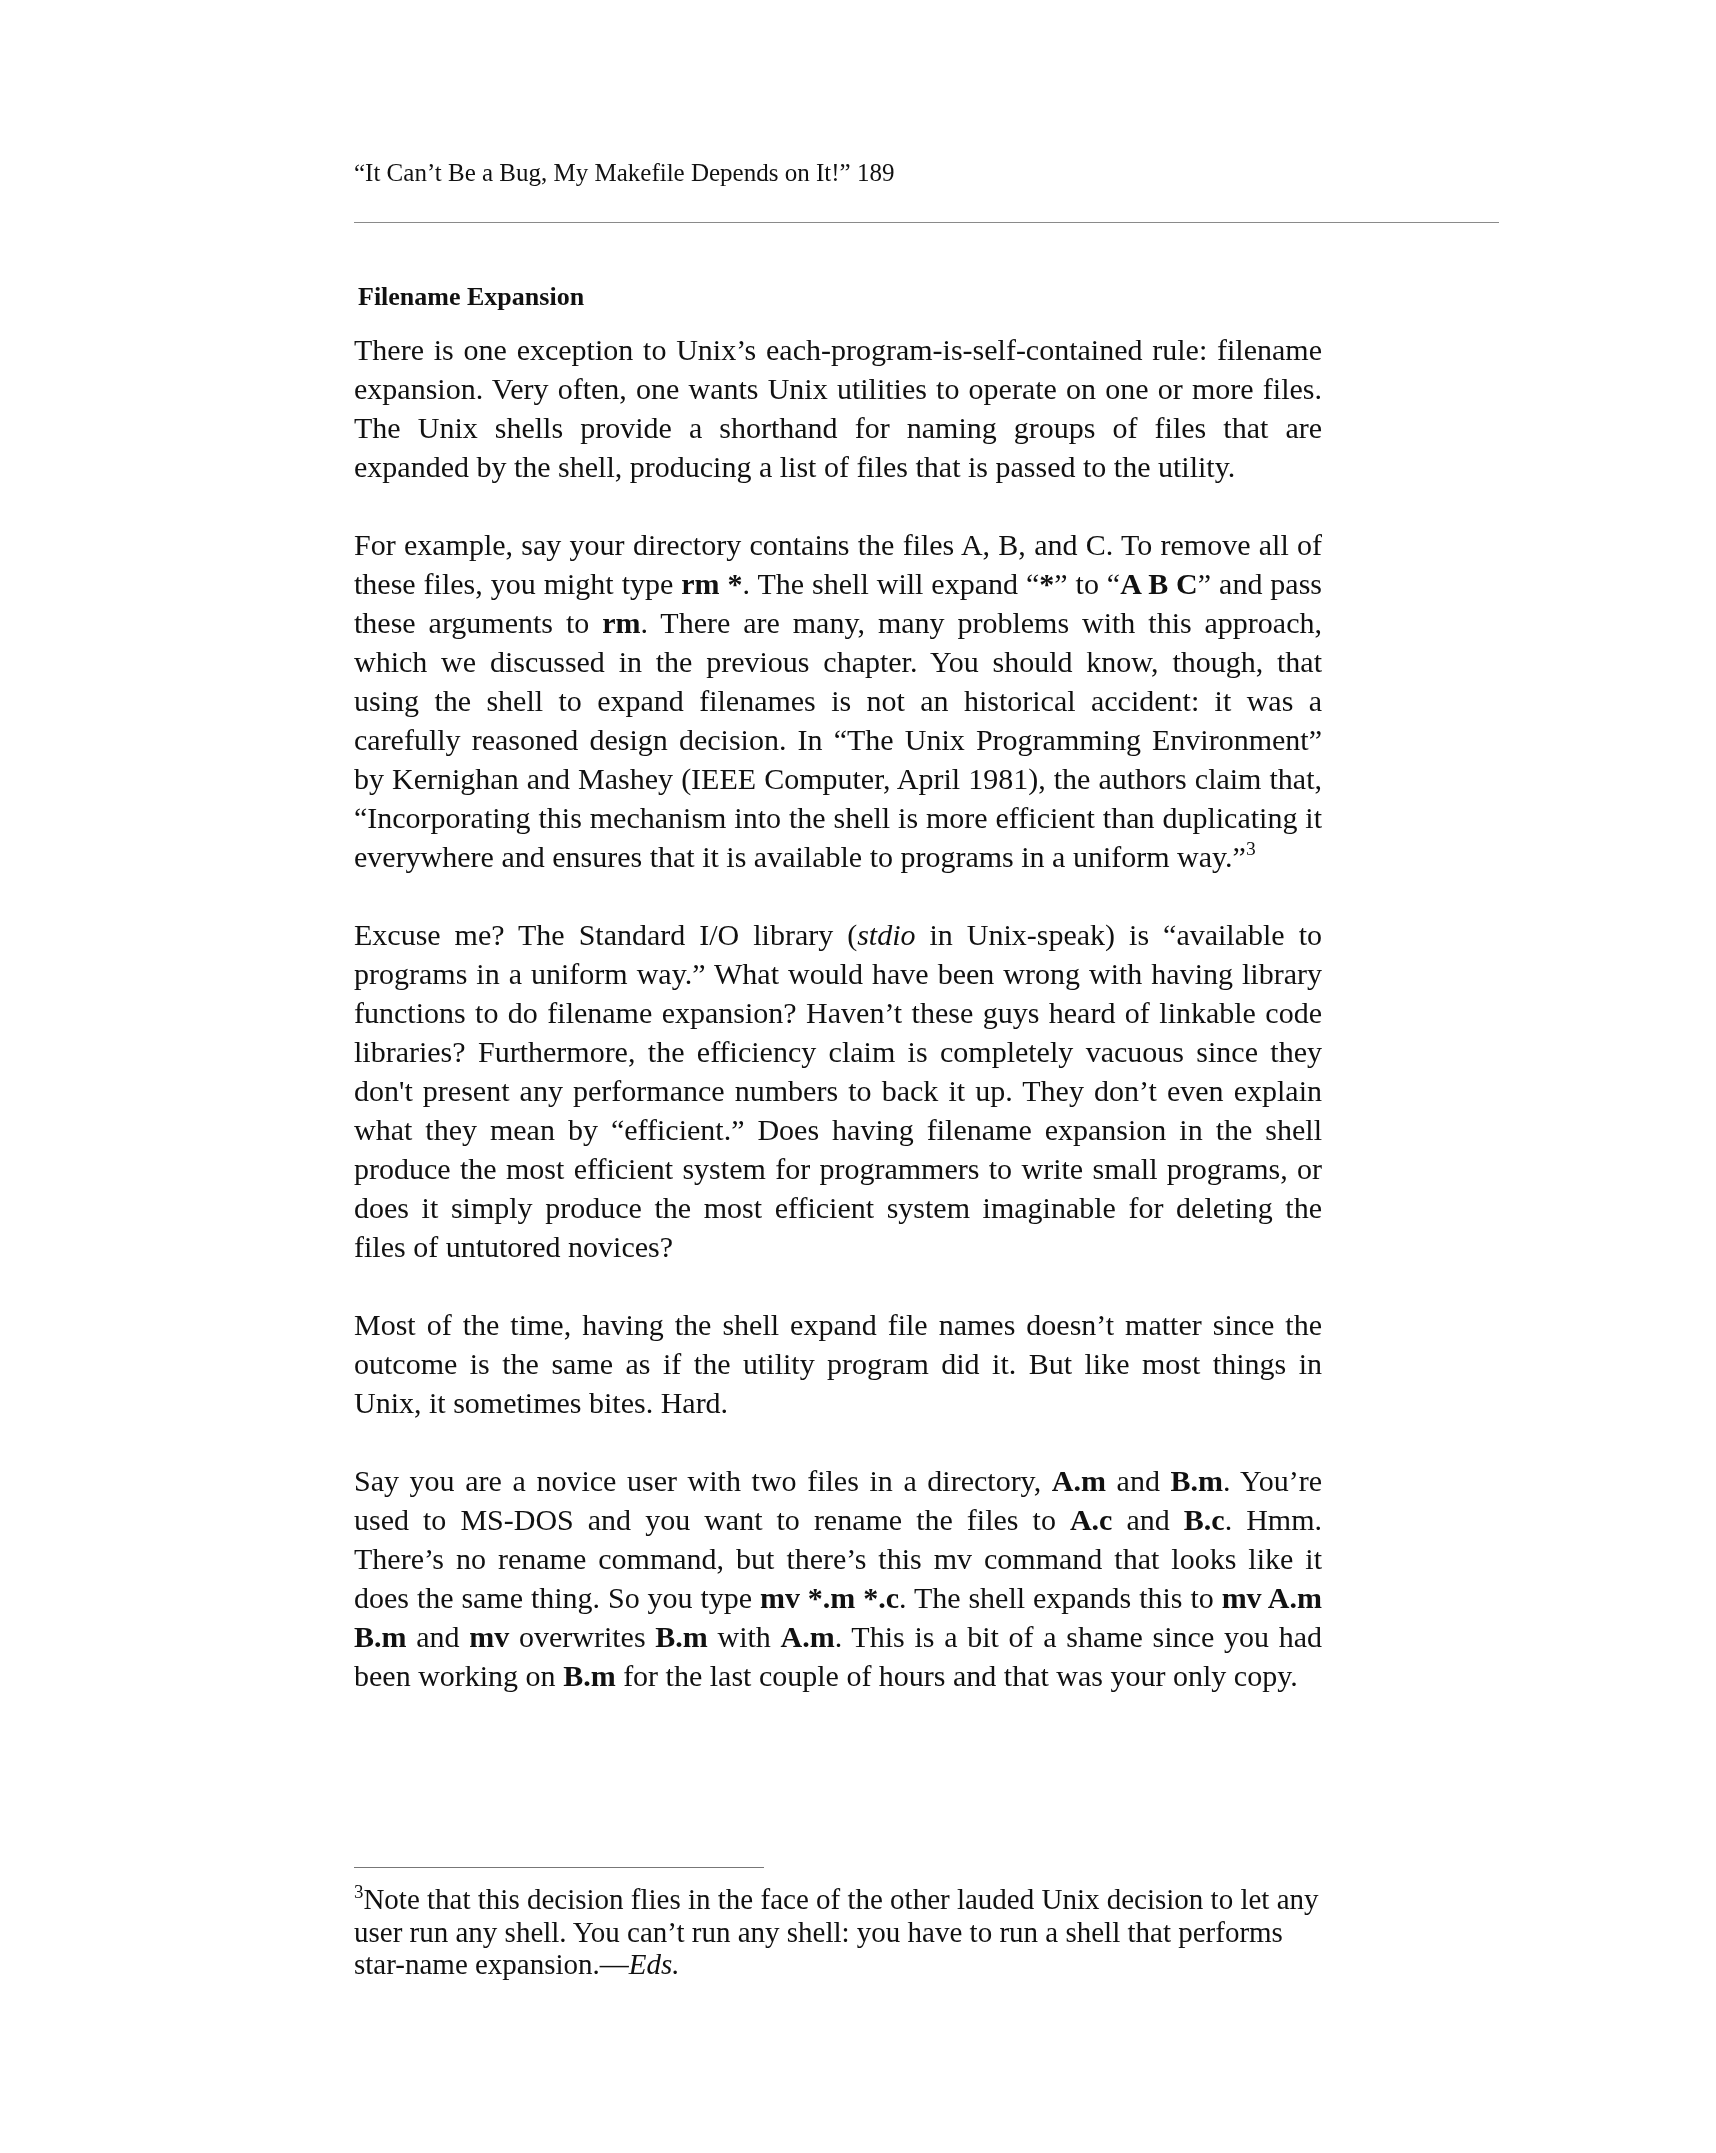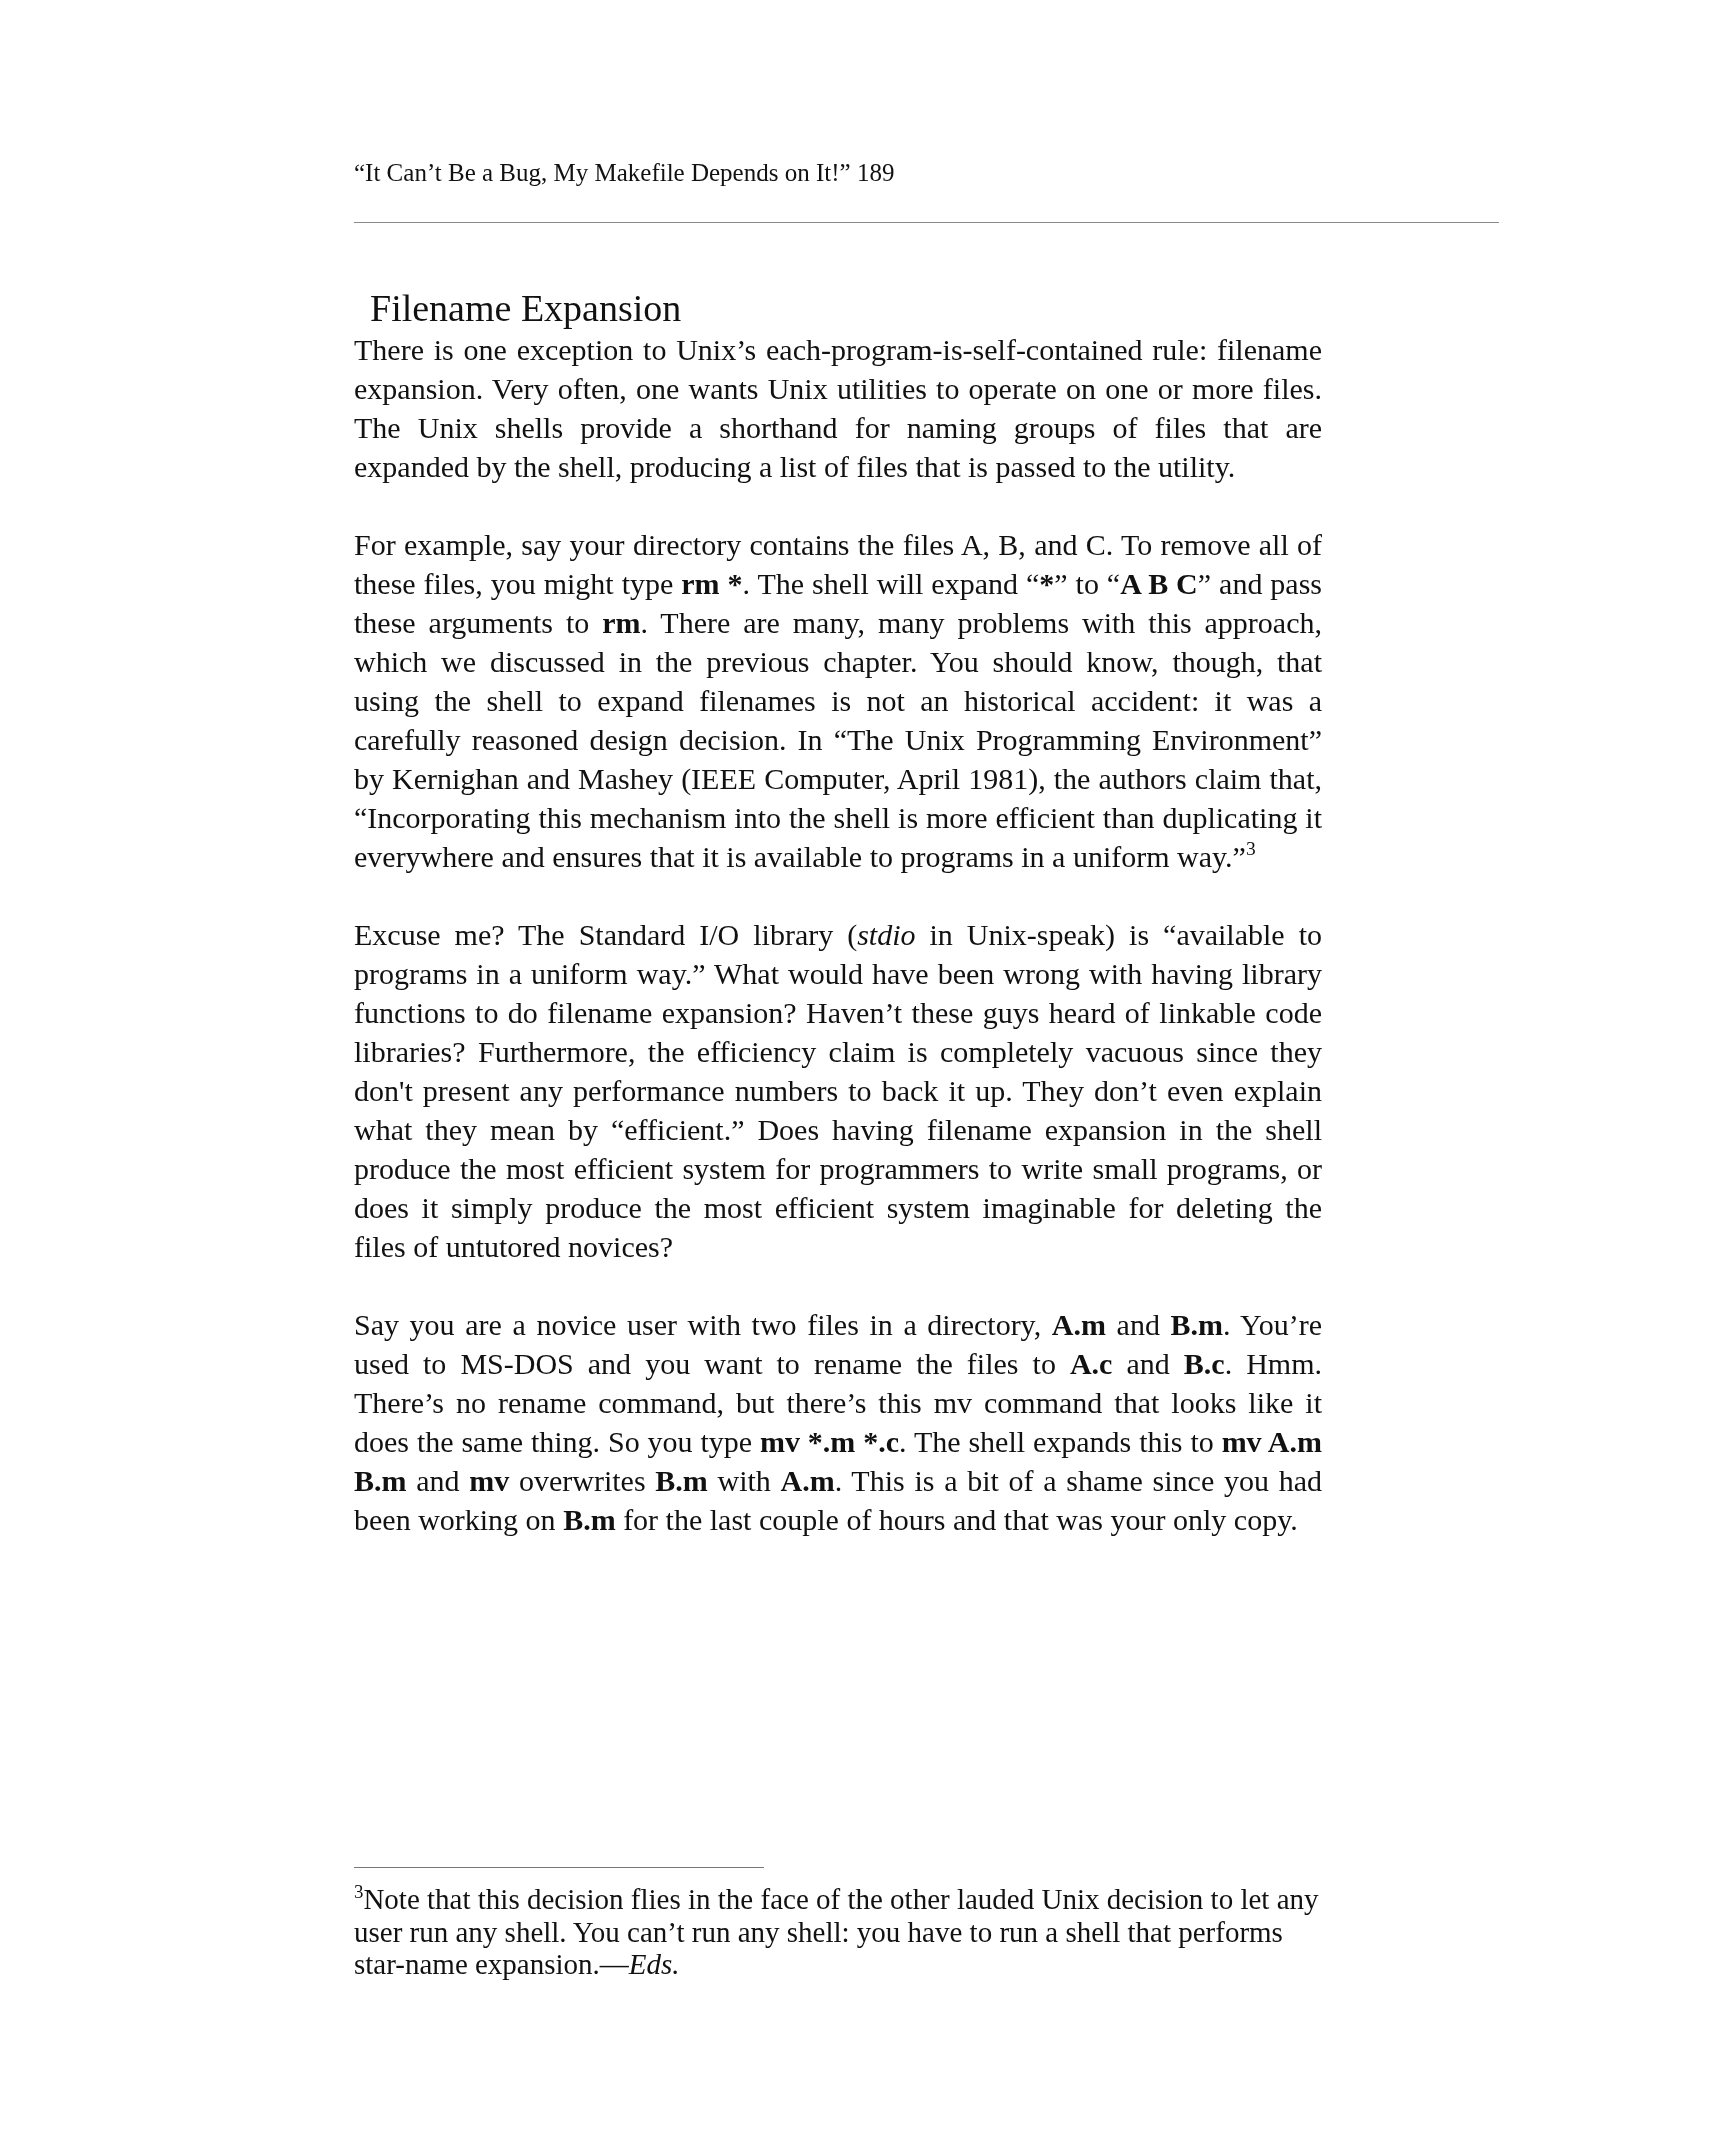--- a/index.html
+++ b/index.html
@@ -2,22 +2,22 @@
 <html><head>
 <meta charset="utf-8">
 <style>
   html, body { margin:0; padding:0; background:#ffffff; }
   body { width:1717px; height:2153px; position:relative; overflow:hidden;
          font-family:"Liberation Serif", serif; color:#111; }
   .running-head { position:absolute; left:354px; width:1145px; top:157px;
          font-size:25px; line-height:31px; }
   .head-rule { position:absolute; left:354px; width:1145px; top:222px; height:0;
          border-top:1.9px solid #8a8a8a; }
-  .section-title { position:absolute; left:354px; top:272px; font-size:38px;
-         font-weight:normal; line-height:41px; margin:16px; }
+  .section-title { position:absolute; left:354px; top:272px; font-size:26px;
+         font-weight:bold; line-height:41px; margin:4px; }
   .body-text { position:absolute; left:354px; top:330px; width:978px;
          font-size:30px; line-height:39px; text-align:justify; }
   .body-text p { margin:0 10px 39px 0; }
   .fn-rule { position:absolute; left:354px; top:1867px; width:410px; height:0;
          border-top:1.5px solid #777; }
   .footnote { position:absolute; left:354px; top:1883px; width:980px;
          font-size:29px; line-height:32.5px; }
   sup { font-size:0.65em; line-height:0; vertical-align:0.6em; }
   b { font-weight:bold; }
 </style>
@@ -26,18 +26,19 @@
 
 <div class="running-head">“It Can’t Be a Bug, My Makefile Depends on It!” 189</div>
 <div class="head-rule"></div>
 
 <h2 class="section-title">Filename Expansion</h2>
 
 <div class="body-text">
   <p><span>There is one exception to Unix’s each-program-is-self-contained rule: filename expansion. Very often, one wants Unix utilities to operate on one or more files. The Unix shells provide a shorthand for naming groups of files that are expanded by the shell, producing a list of files that is passed to the utility.</span></p>
   <p><span>For example, say your directory contains the files A, B, and C. To remove all of these files, you might type </span><b>rm *</b><span>. The shell will expand “</span><b>*</b><span>” to “</span><b>A B C</b><span>” and pass these arguments to </span><b>rm</b><span>. There are many, many problems with this approach, which we discussed in the previous chapter. You should know, though, that using the shell to expand filenames is not an historical accident: it was a carefully reasoned design decision. In “The Unix Programming Environment” by Kernighan and Mashey (IEEE Computer, April 1981), the authors claim that, “Incorporating this mechanism into the shell is more efficient than duplicating it everywhere and ensures that it is available to programs in a uniform way.”</span><sup>3</sup></p>
   <p><span>Excuse me? The Standard I/O library (</span><i>stdio</i><span> in Unix-speak) is “available to programs in a uniform way.” What would have been wrong with having library functions to do filename expansion? Haven’t these guys heard of linkable code libraries? Furthermore, the efficiency claim is completely vacuous since they don't present any performance numbers to back it up. They don’t even explain what they mean by “efficient.” Does having filename expansion in the shell produce the most efficient system for programmers to write small programs, or does it simply produce the most efficient system imaginable for deleting the files of untutored novices?</span></p>
+  <p><span>Most of the time, having the shell expand file names doesn’t matter since the outcome is the same as if the utility program did it. But like most things in Unix, it sometimes bites. Hard.</span></p>
   <p><span>Say you are a novice user with two files in a directory, </span><b>A.m</b><span> and </span><b>B.m</b><span>. You’re used to MS-DOS and you want to rename the files to </span><b>A.c</b><span> and </span><b>B.c</b><span>. Hmm. There’s no rename command, but there’s this mv command that looks like it does the same thing. So you type </span><b>mv *.m *.c</b><span>. The shell expands this to </span><b>mv A.m B.m</b><span> and </span><b>mv</b><span> overwrites </span><b>B.m</b><span> with </span><b>A.m</b><span>. This is a bit of a shame since you had been working on </span><b>B.m</b><span> for the last couple of hours and that was your only copy.</span></p>
 </div>
 
 <div class="fn-rule"></div>
 <div class="footnote"><sup>3</sup><span>Note that this decision flies in the face of the other lauded Unix decision to let any user run any shell. You can’t run any shell: you have to run a shell that performs star-name expansion.—</span><i>Eds.</i></div>
 
 
 </body></html>

